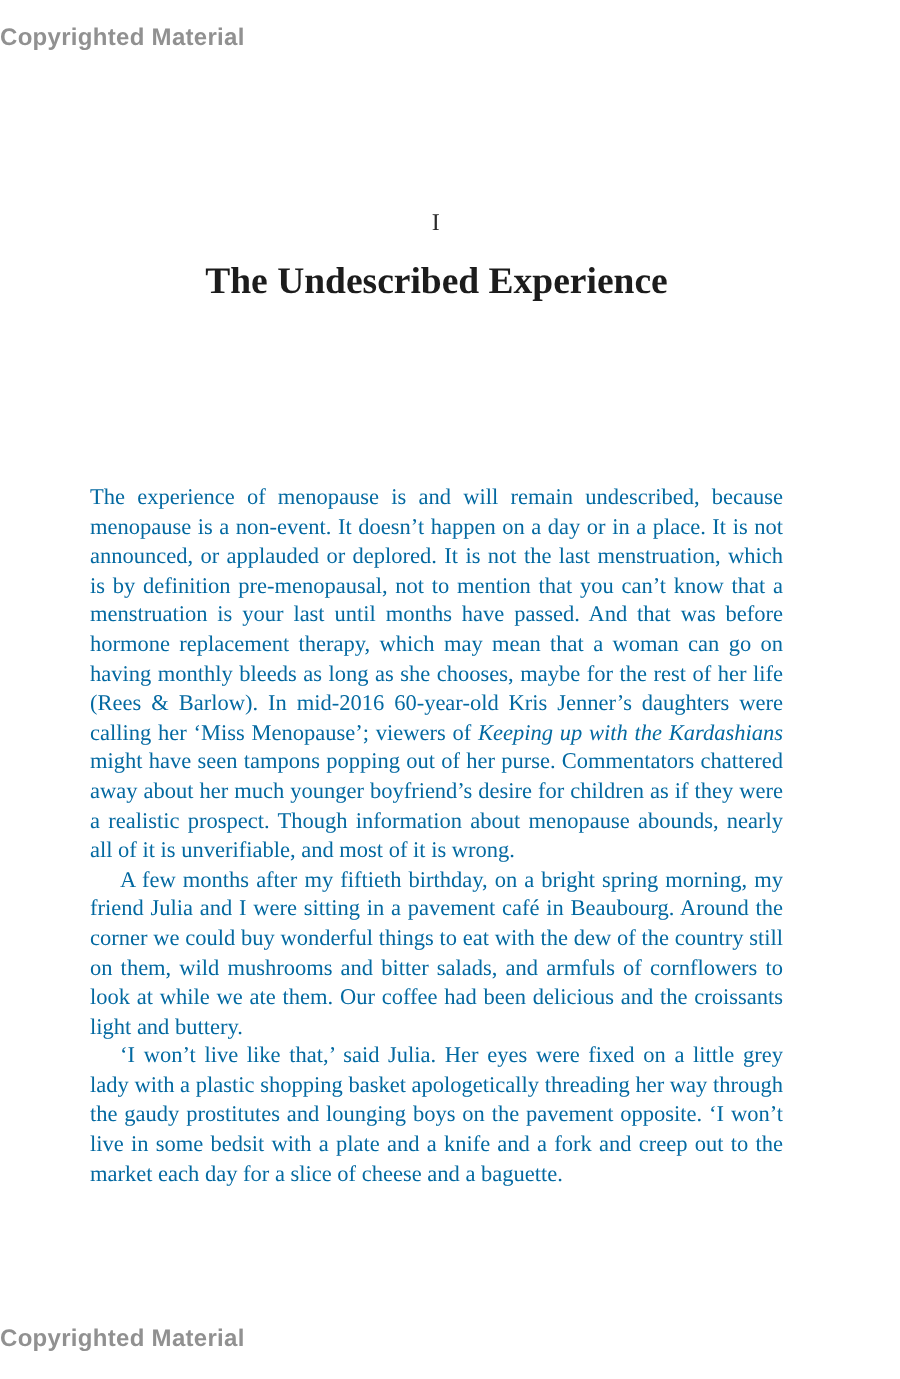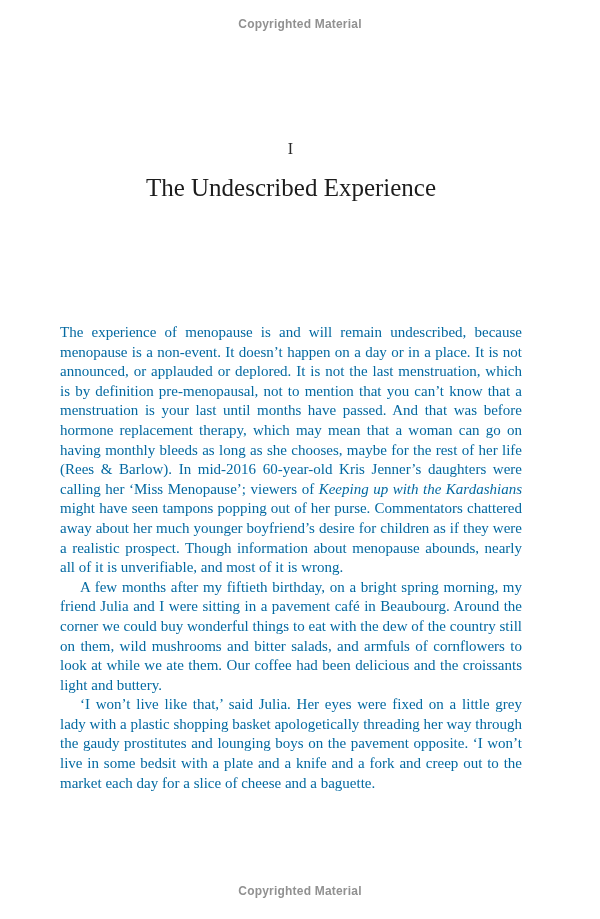--- a/index.html
+++ b/index.html
@@ -9,24 +9,23 @@
     width: 600px;
     height: 919px;
     background: #ffffff;
     overflow: hidden;
     font-family: "Liberation Serif", serif;
   }
   .copyright {
     position: absolute;
     left: 0;
     width: 600px;
-    text-align: center;
     font-family: "Liberation Sans", sans-serif;
     font-weight: bold;
-    font-size: 12px;
+    font-size: 16px;
     letter-spacing: 0.2px;
     color: #919191;
   }
   .copyright.top { top: 17px; }
   .copyright.bottom { top: 884px; }
   .chapter-number {
     position: absolute;
     top: 140px;
     left: 60px;
     width: 462px;
@@ -36,21 +35,21 @@
     color: #2b2b2b;
     font-weight: normal;
   }
   .chapter-title {
     position: absolute;
     top: 174px;
     left: 30px;
     width: 522px;
     text-align: center;
     font-size: 25px;
-    font-weight: normal;
+    font-weight: bold;
     color: #1c1c1c;
   }
   .body-text {
     position: absolute;
     top: 323px;
     left: 60px;
     width: 462px;
     font-size: 15px;
     line-height: 19.6px;
     text-align: justify;

